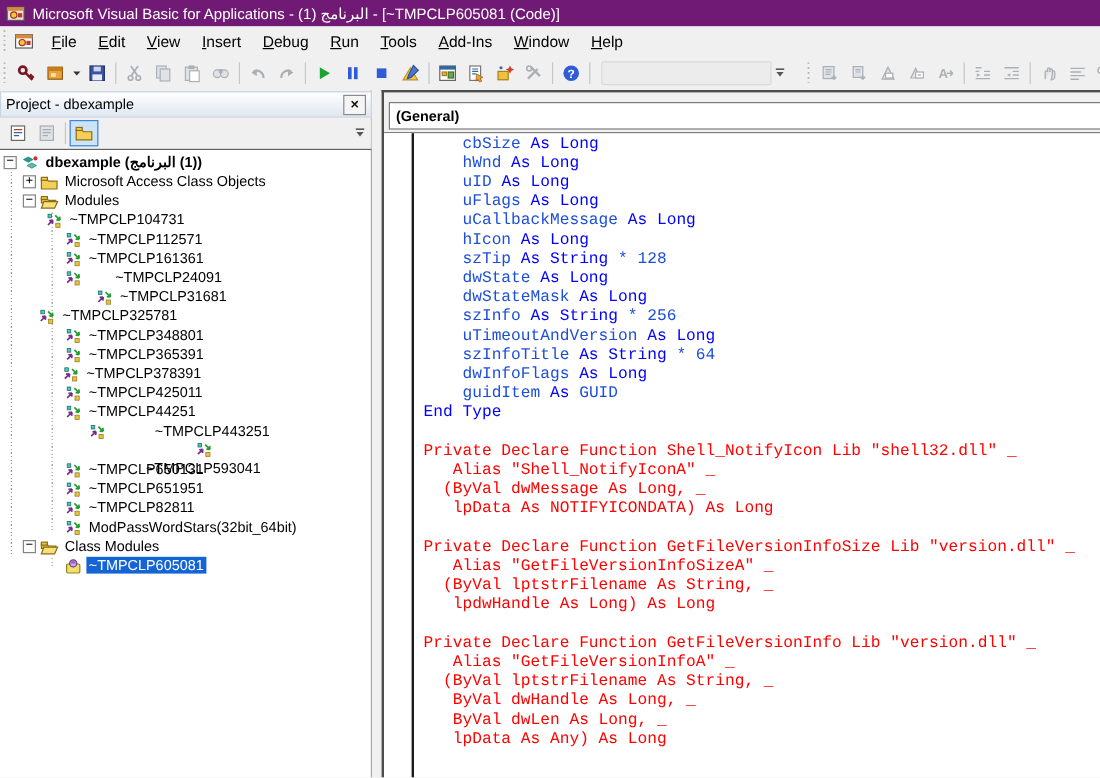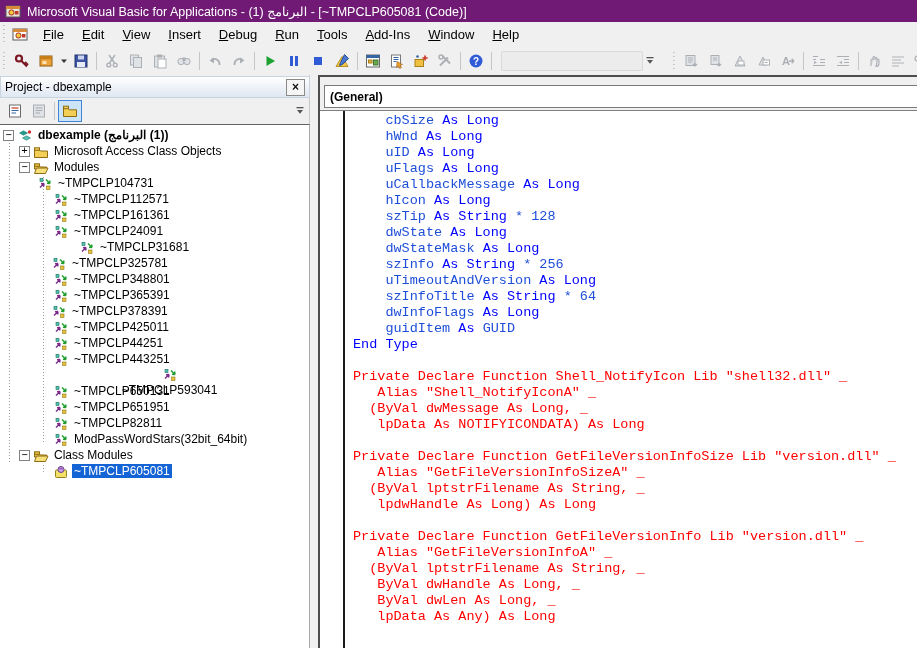--- a/index.html
+++ b/index.html
@@ -445,39 +445,39 @@
         </div>
         <div class="tree-row" style="padding-left: 50px;">
           <span class="ticon16"><svg viewBox="0 0 16 16">
               <path d="M3 11.5 L7 7.5 M7 7.5 l-3 .3 M7 7.5 l-.3 3" stroke="#7a2a8a" stroke-width="1.4" fill="none"></path>
               <path d="M9 3.5 L13 7.5 M13 7.5 l-3-.3 M13 7.5 l-.3-3" stroke="#1f9d2f" stroke-width="1.4" fill="none"></path>
               <rect x="9.5" y="10" width="3.5" height="3.5" fill="#e4c33a" stroke="#94771a" stroke-width=".6"></rect>
               <rect x="3" y="2.5" width="3" height="3" fill="#58c0b2" stroke="#0d6d60" stroke-width=".6"></rect>
             </svg></span>
           <span class="lbl">~TMPCLP161361</span>
         </div>
-        <div class="tree-row" style="padding-left: 50px;">
+        <div class="tree-row" style="padding-left: 50px; gap: 22px;">
           <span class="ticon16"><svg viewBox="0 0 16 16">
               <path d="M3 11.5 L7 7.5 M7 7.5 l-3 .3 M7 7.5 l-.3 3" stroke="#7a2a8a" stroke-width="1.4" fill="none"></path>
               <path d="M9 3.5 L13 7.5 M13 7.5 l-3-.3 M13 7.5 l-.3-3" stroke="#1f9d2f" stroke-width="1.4" fill="none"></path>
               <rect x="9.5" y="10" width="3.5" height="3.5" fill="#e4c33a" stroke="#94771a" stroke-width=".6"></rect>
               <rect x="3" y="2.5" width="3" height="3" fill="#58c0b2" stroke="#0d6d60" stroke-width=".6"></rect>
             </svg></span>
           <span class="lbl">~TMPCLP24091</span>
         </div>
         <div class="tree-row" style="padding-left: 76px;">
           <span class="ticon16"><svg viewBox="0 0 16 16">
               <path d="M3 11.5 L7 7.5 M7 7.5 l-3 .3 M7 7.5 l-.3 3" stroke="#7a2a8a" stroke-width="1.4" fill="none"></path>
               <path d="M9 3.5 L13 7.5 M13 7.5 l-3-.3 M13 7.5 l-.3-3" stroke="#1f9d2f" stroke-width="1.4" fill="none"></path>
               <rect x="9.5" y="10" width="3.5" height="3.5" fill="#e4c33a" stroke="#94771a" stroke-width=".6"></rect>
               <rect x="3" y="2.5" width="3" height="3" fill="#58c0b2" stroke="#0d6d60" stroke-width=".6"></rect>
             </svg></span>
           <span class="lbl">~TMPCLP31681</span>
         </div>
-        <div class="tree-row" style="padding-left: 28px; margin-left: 20px;">
+        <div class="tree-row" style="padding-left: 28px;">
           <span class="ticon16"><svg viewBox="0 0 16 16">
               <path d="M3 11.5 L7 7.5 M7 7.5 l-3 .3 M7 7.5 l-.3 3" stroke="#7a2a8a" stroke-width="1.4" fill="none"></path>
               <path d="M9 3.5 L13 7.5 M13 7.5 l-3-.3 M13 7.5 l-.3-3" stroke="#1f9d2f" stroke-width="1.4" fill="none"></path>
               <rect x="9.5" y="10" width="3.5" height="3.5" fill="#e4c33a" stroke="#94771a" stroke-width=".6"></rect>
               <rect x="3" y="2.5" width="3" height="3" fill="#58c0b2" stroke="#0d6d60" stroke-width=".6"></rect>
             </svg></span>
           <span class="lbl">~TMPCLP325781</span>
         </div>
         <div class="tree-row" style="padding-left: 50px;">
           <span class="ticon16"><svg viewBox="0 0 16 16">
@@ -517,21 +517,21 @@
         </div>
         <div class="tree-row" style="padding-left: 50px;">
           <span class="ticon16"><svg viewBox="0 0 16 16">
               <path d="M3 11.5 L7 7.5 M7 7.5 l-3 .3 M7 7.5 l-.3 3" stroke="#7a2a8a" stroke-width="1.4" fill="none"></path>
               <path d="M9 3.5 L13 7.5 M13 7.5 l-3-.3 M13 7.5 l-.3-3" stroke="#1f9d2f" stroke-width="1.4" fill="none"></path>
               <rect x="9.5" y="10" width="3.5" height="3.5" fill="#e4c33a" stroke="#94771a" stroke-width=".6"></rect>
               <rect x="3" y="2.5" width="3" height="3" fill="#58c0b2" stroke="#0d6d60" stroke-width=".6"></rect>
             </svg></span>
           <span class="lbl">~TMPCLP44251</span>
         </div>
-        <div class="tree-row" style="padding-left: 50px;">
+        <div class="tree-row" style="padding-left: 70px; gap: 35px;">
           <span class="ticon16"><svg viewBox="0 0 16 16">
               <path d="M3 11.5 L7 7.5 M7 7.5 l-3 .3 M7 7.5 l-.3 3" stroke="#7a2a8a" stroke-width="1.4" fill="none"></path>
               <path d="M9 3.5 L13 7.5 M13 7.5 l-3-.3 M13 7.5 l-.3-3" stroke="#1f9d2f" stroke-width="1.4" fill="none"></path>
               <rect x="9.5" y="10" width="3.5" height="3.5" fill="#e4c33a" stroke="#94771a" stroke-width=".6"></rect>
               <rect x="3" y="2.5" width="3" height="3" fill="#58c0b2" stroke="#0d6d60" stroke-width=".6"></rect>
             </svg></span>
           <span class="lbl">~TMPCLP443251</span>
         </div>
         <div class="tree-row" style="padding-left: 30px; flex-direction: column;">
           <span class="ticon16"><svg viewBox="0 0 16 16">

